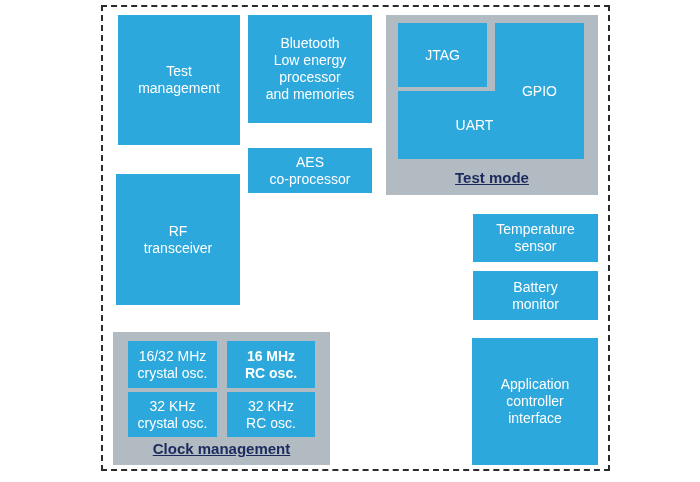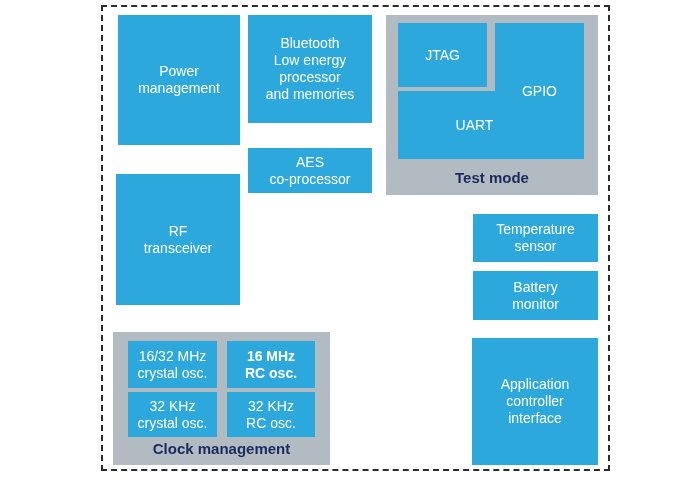--- a/index.html
+++ b/index.html
@@ -42,20 +42,21 @@
   .clock .block{
     font-size:14px;line-height:17px;
   }
   .container-label{
     position:absolute;
     left:0;right:0;
     text-align:center;
     color:var(--label-navy);
     font-size:15px;font-weight:bold;
     line-height:18px;
+    text-decoration:underline;
   }
   
   .power{left:118px;top:15px;width:122px;height:130px;}
   .bluetooth{left:248px;top:15px;width:124px;height:108px;}
   .aes{left:248px;top:148px;width:124px;height:45px;}
   .rf{left:116px;top:174px;width:124px;height:131px;}
   
   .test-mode{left:386px;top:15px;width:212px;height:180px;}
   .jtag{left:12px;top:8px;width:89px;height:64px;}
   .uart{left:12px;top:76px;width:89px;height:68px;padding-left:32px;}
@@ -73,21 +74,21 @@
   .osc4{left:114px;top:60px;width:88px;height:45px;}
   .clock .container-label{bottom:7px;}
 </style>
 </head>
 <body>
 
 <div class="stage">
 
   <div class="dashed-frame"></div>
 
-  <div class="block power">Power
+  <div class="block power">Test
 management</div>
 
   <div class="block bluetooth">Bluetooth
 Low energy
 processor
 and memories</div>
 
   <div class="block aes">AES
 co-processor</div>
 

